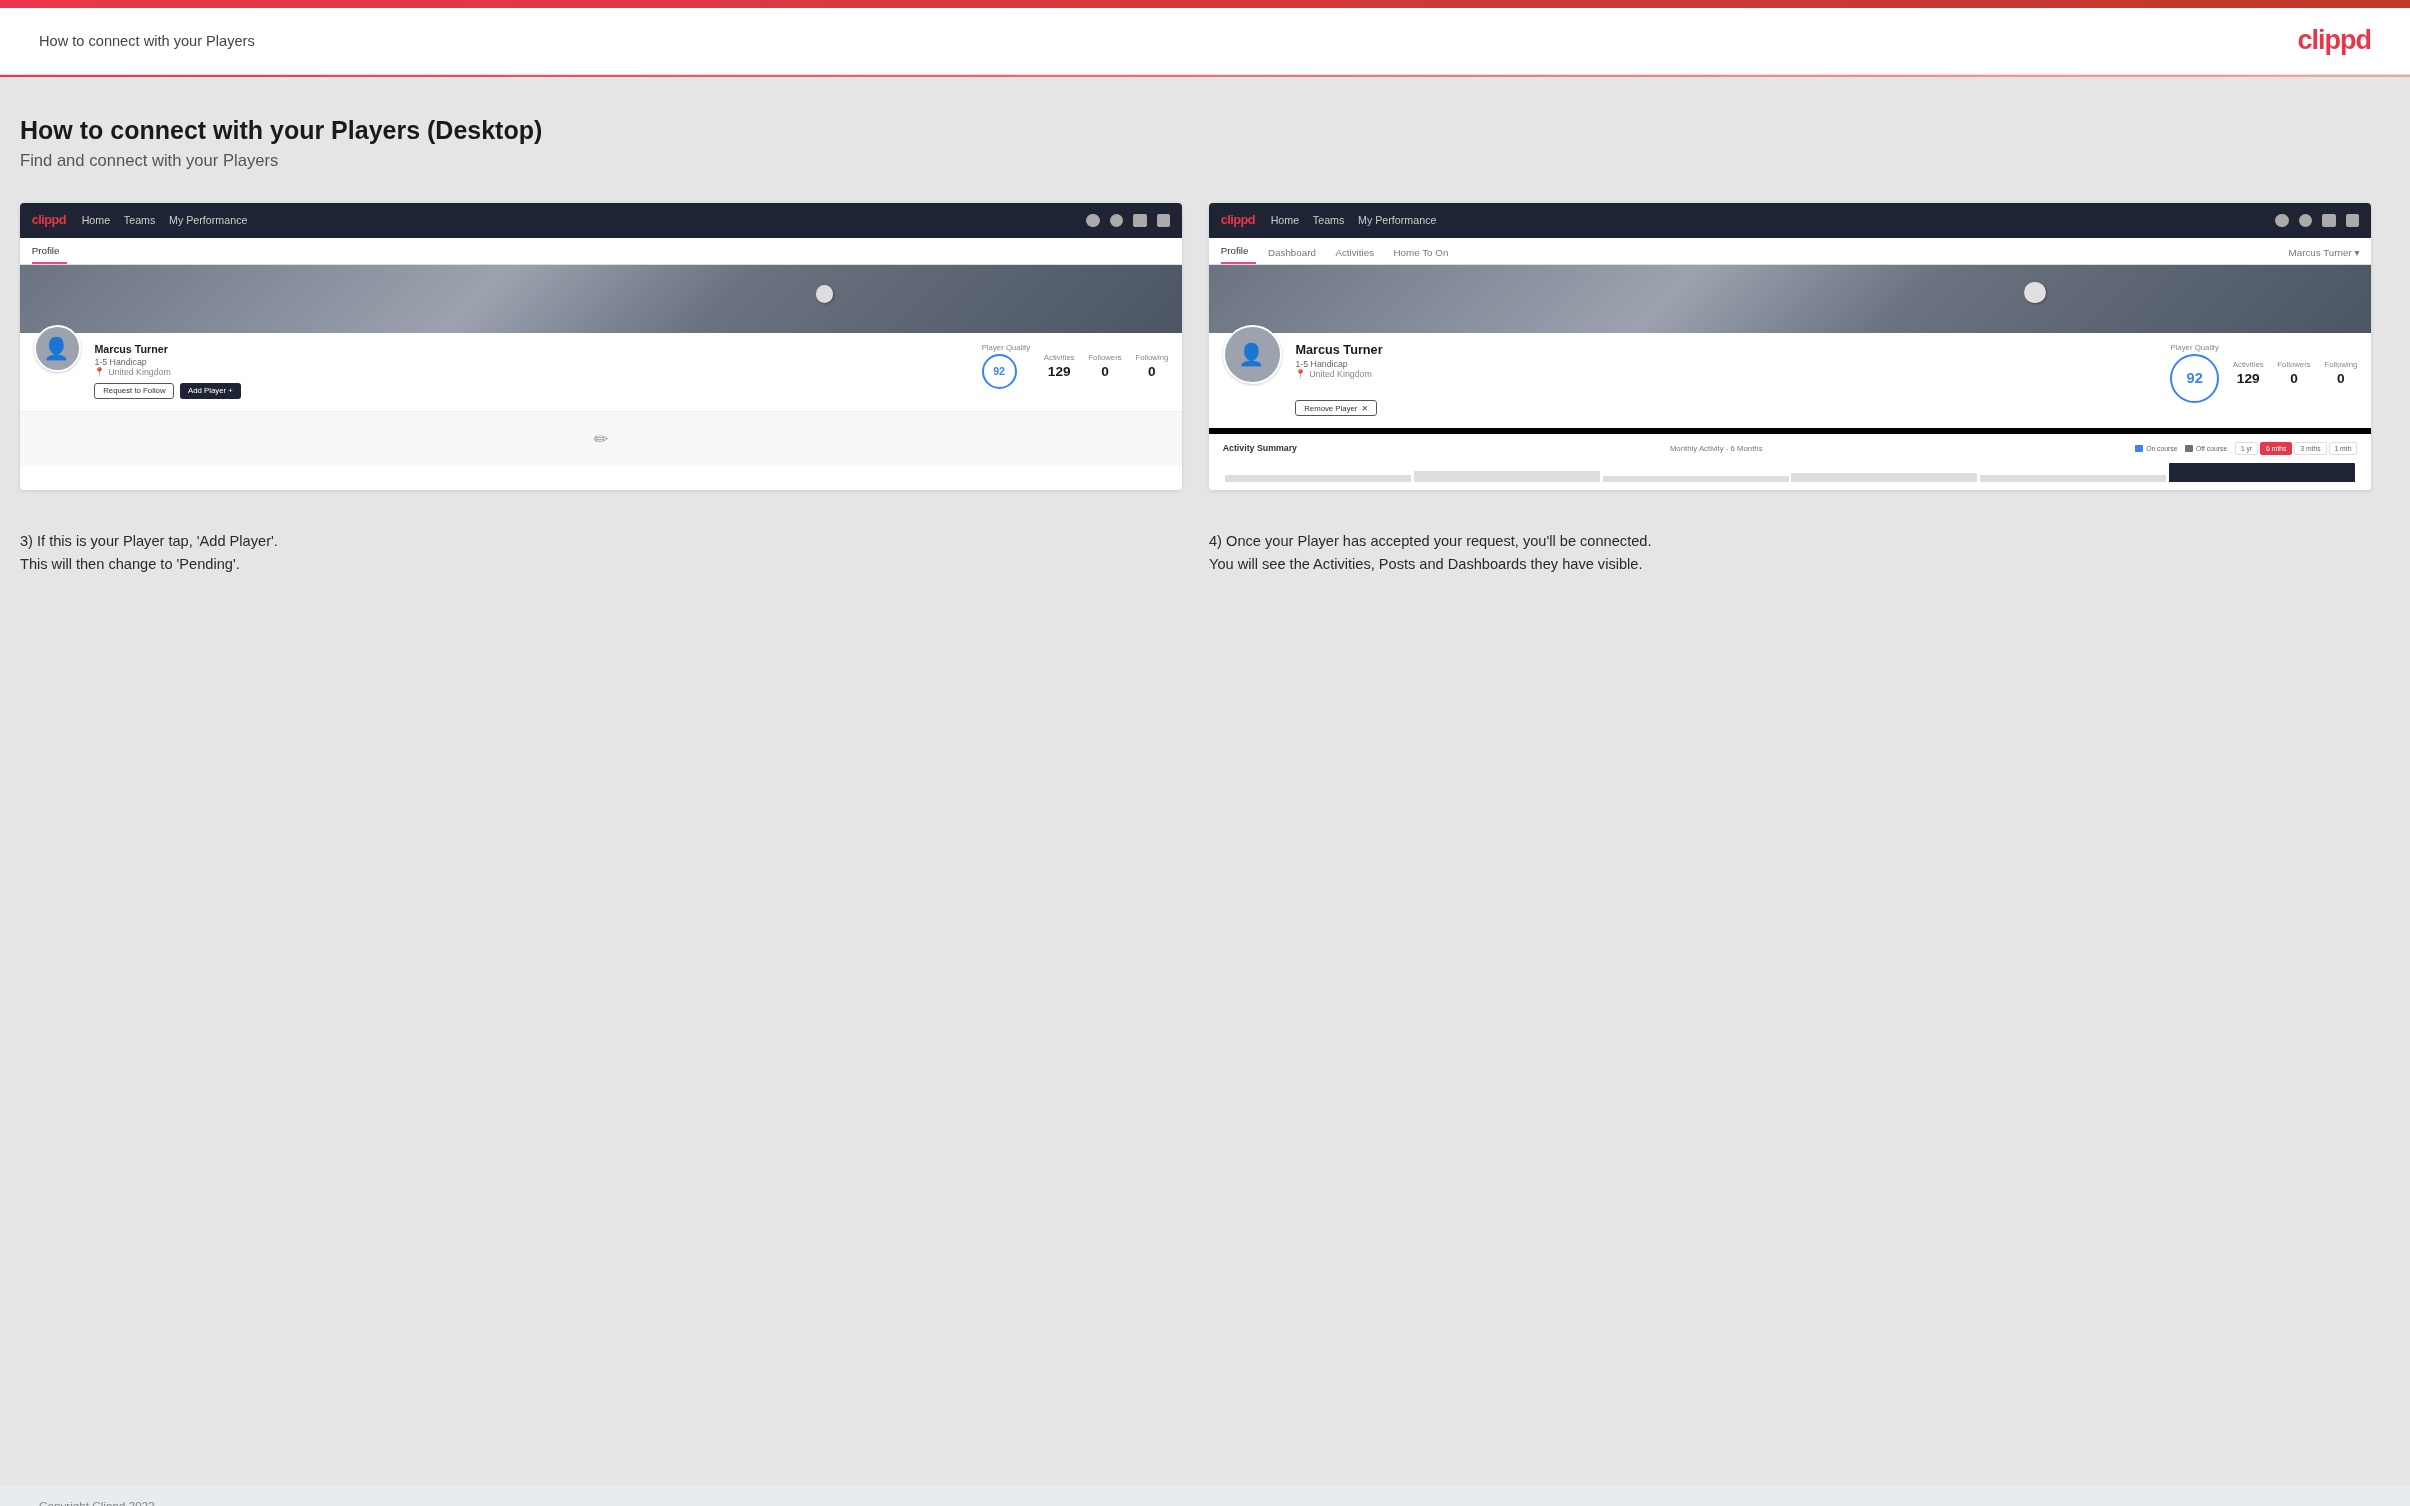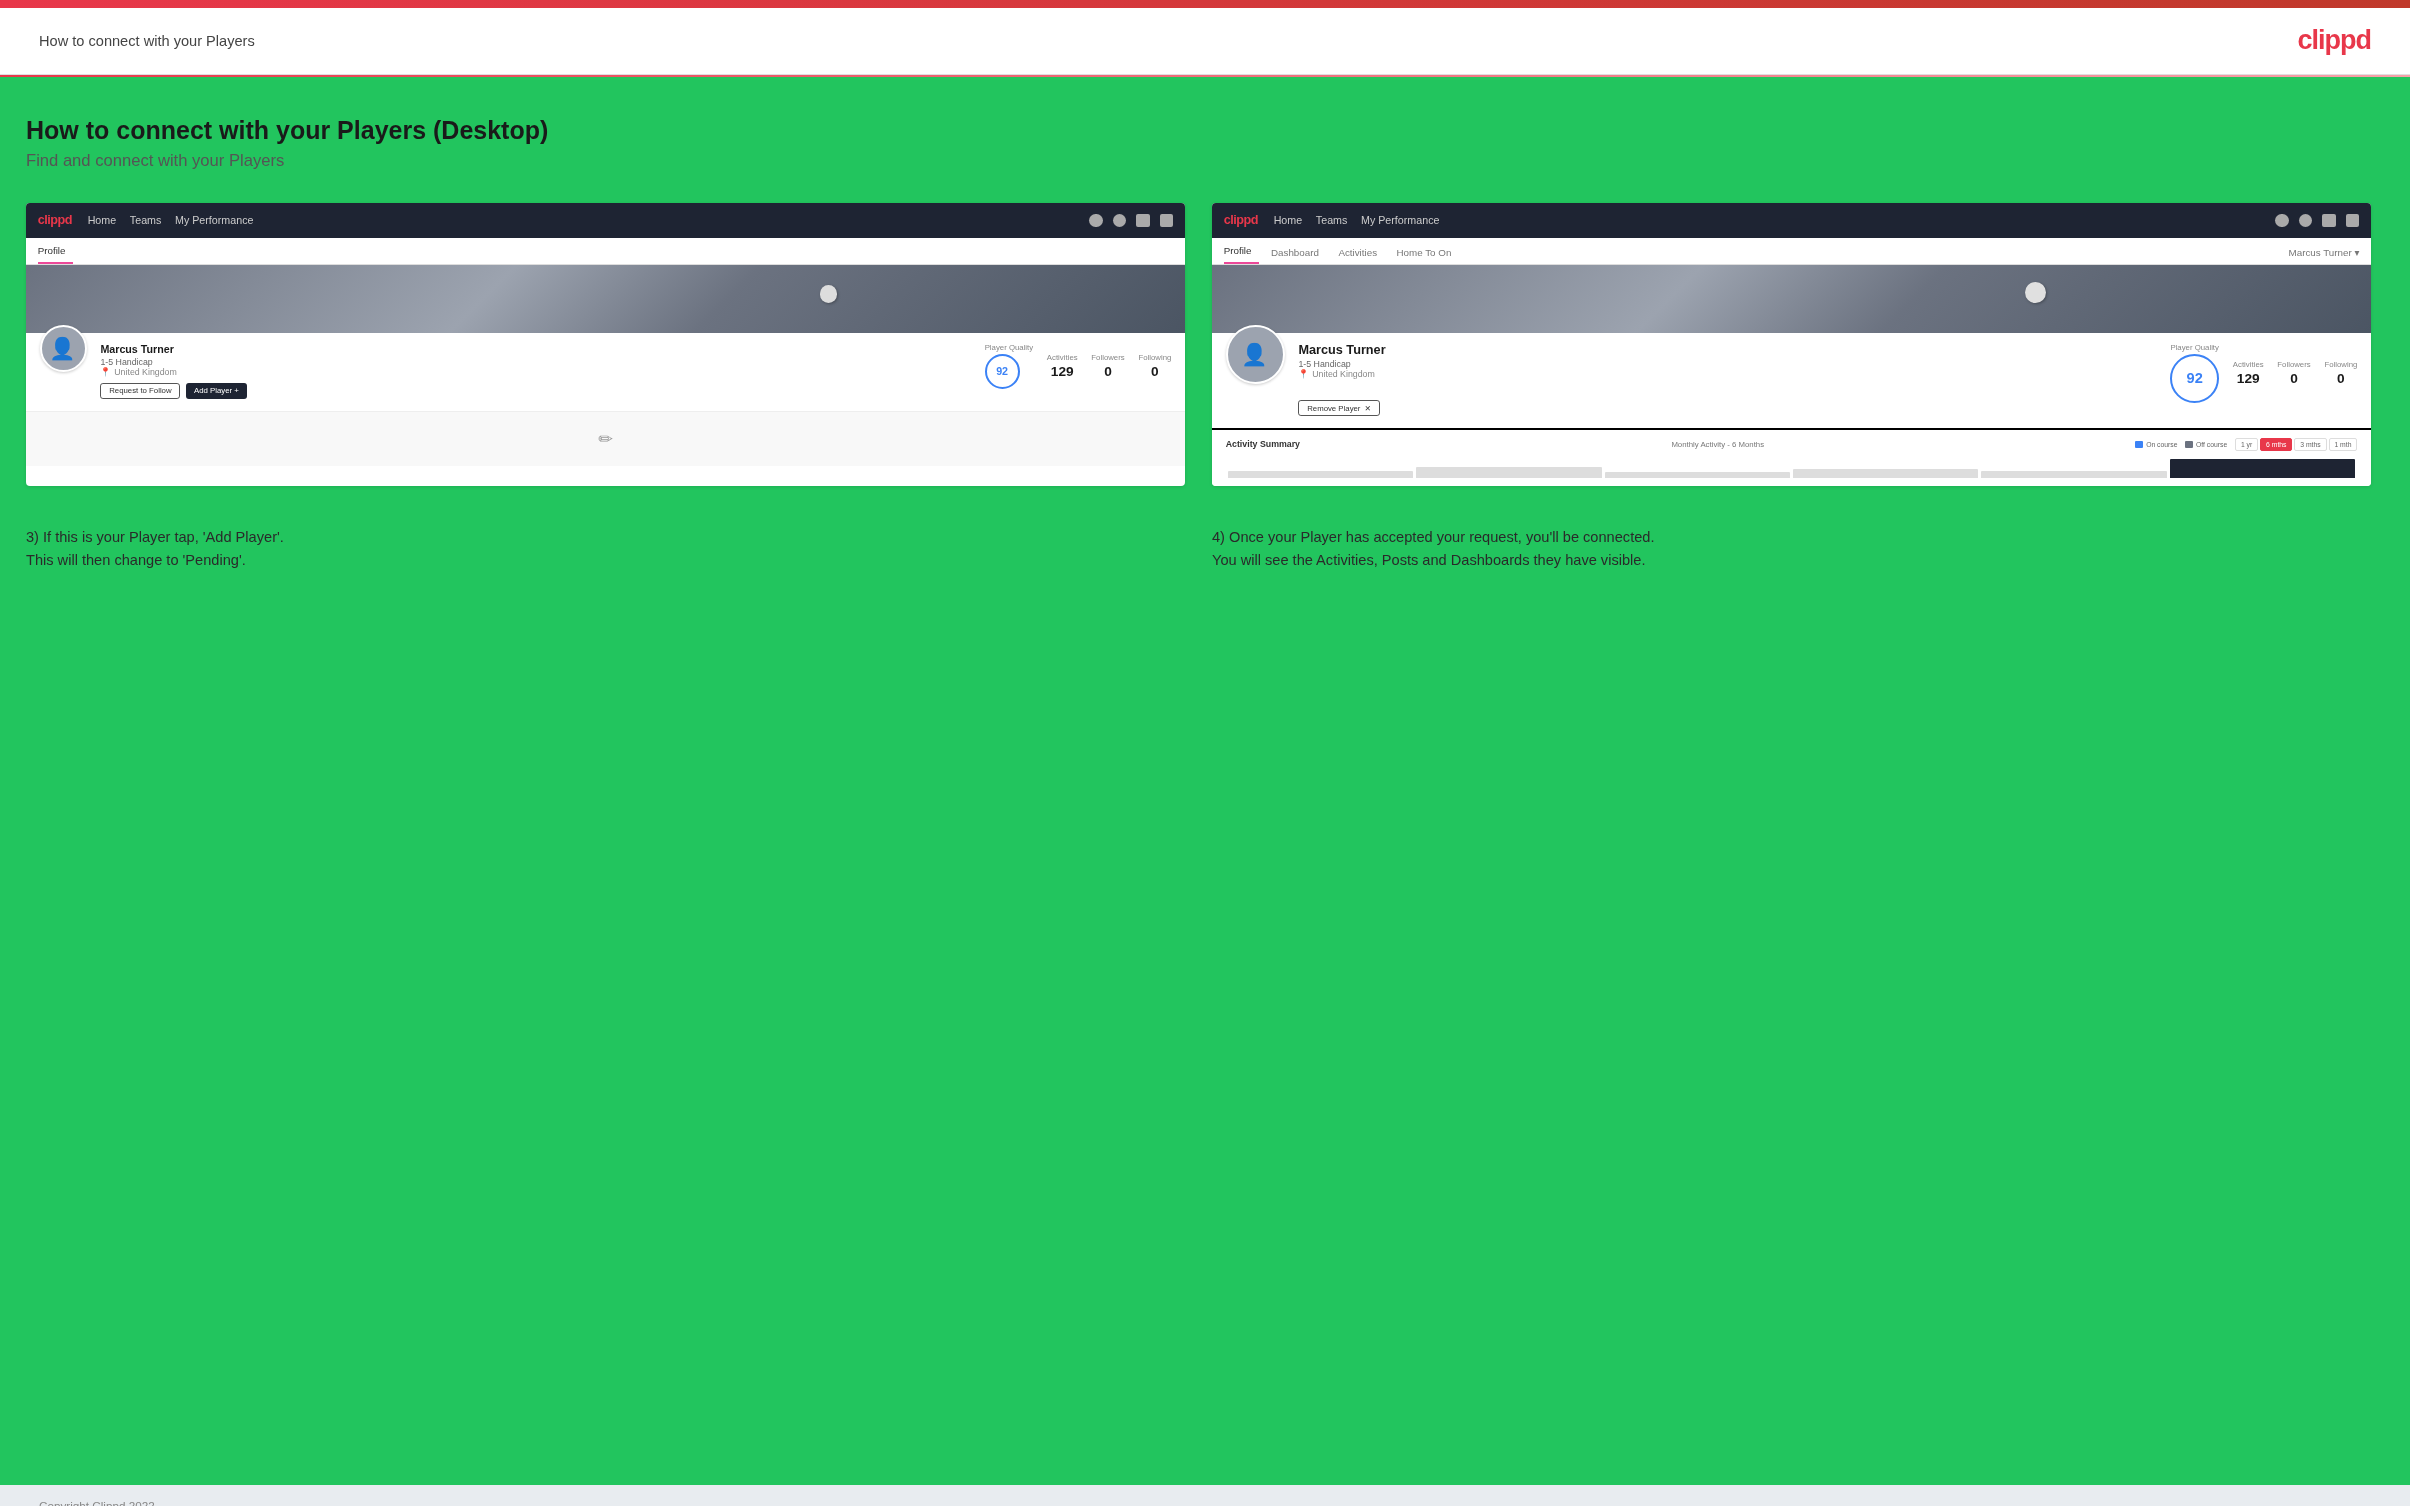--- a/index.html
+++ b/index.html
@@ -37,22 +37,22 @@
 
     
     .header-divider {
       height: 2px;
       background: linear-gradient(to right, #e8374a, #f7a0a8);
       margin: 0 0 0 0;
     }
 
     
     .main-content {
-      background: #22c55e;
-      padding: 39px 39px 49px 26px;
+      background: #e5e5e5;
+      padding: 39px 39px 49px 20px;
       min-height: calc(100vh - 98px);
     }
 
     .main-title {
       font-size: 25px;
       font-weight: 700;
       color: #1a1a1a;
       margin-bottom: 5.9px;
     }
     .main-subtitle {
@@ -297,21 +297,21 @@
     .mock-quality-circle.lg {
       width: 49px;
       height: 49px;
       font-size: 14.6px;
     }
 
     
     .mock-activity-summary {
       background: #fff;
       padding: 7.8px 13.7px;
-      border-top: 2px solid #000000;
+      border-top: 6px solid #000000;
     }
     .mock-activity-header {
       display: flex;
       align-items: center;
       justify-content: space-between;
       margin-bottom: 5.9px;
     }
     .mock-activity-title {
       font-size: 8.8px;
       font-weight: 600;

